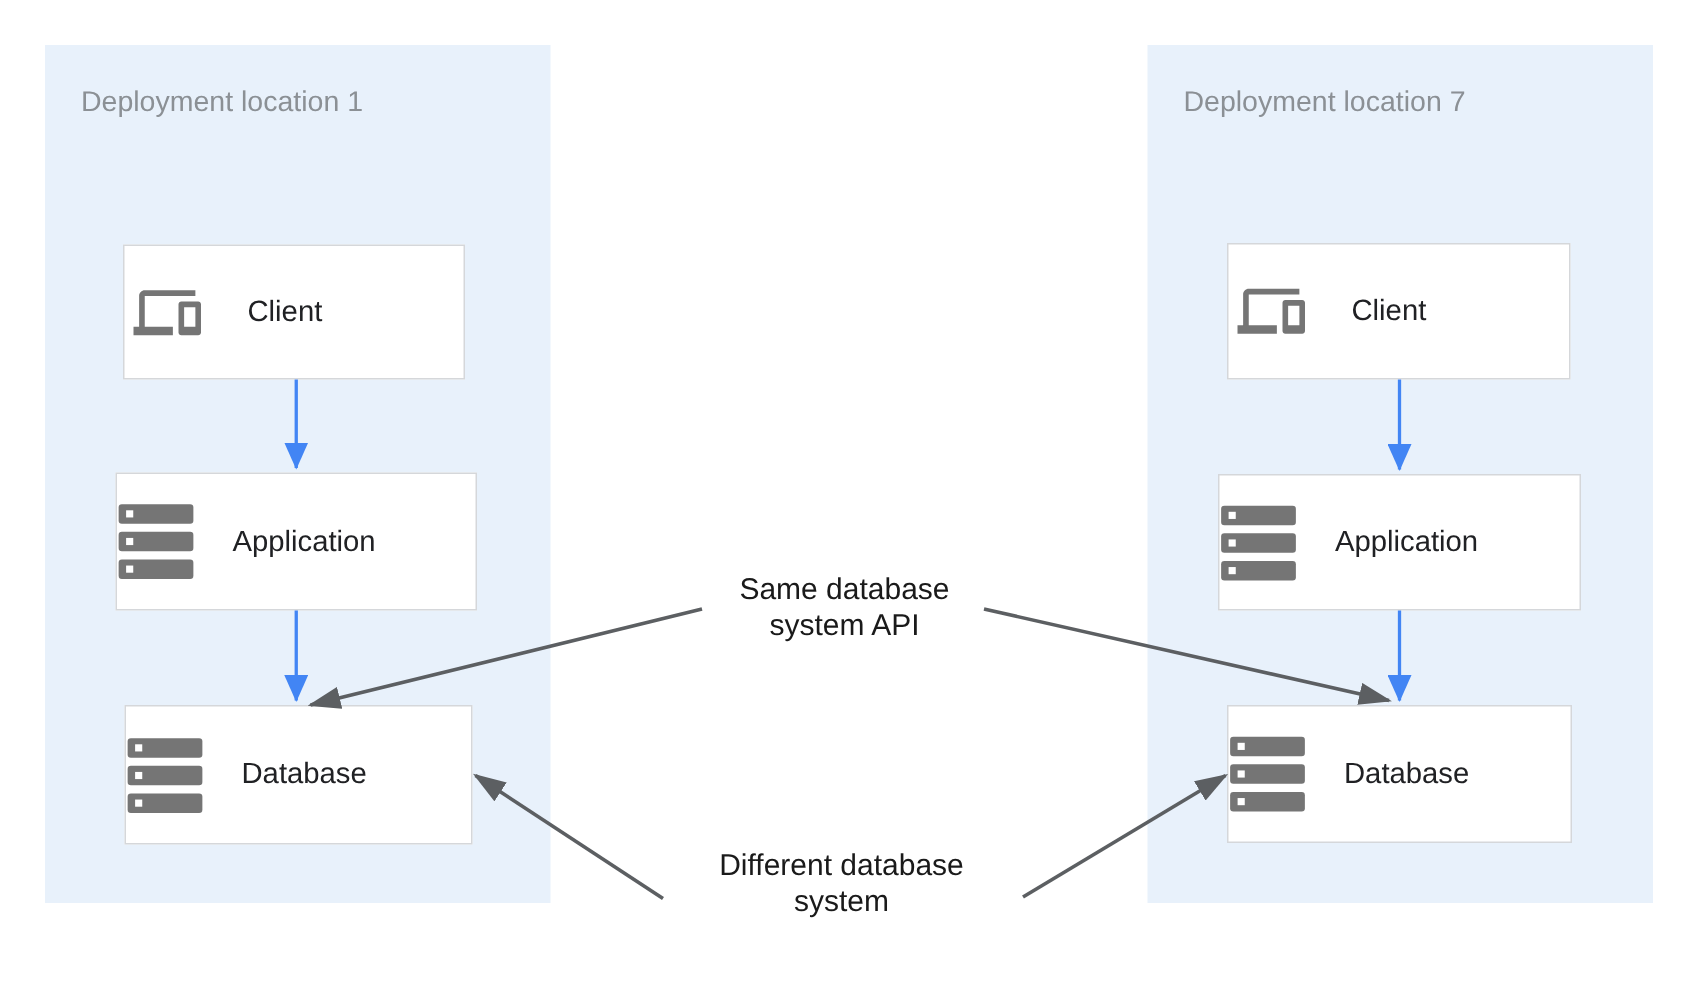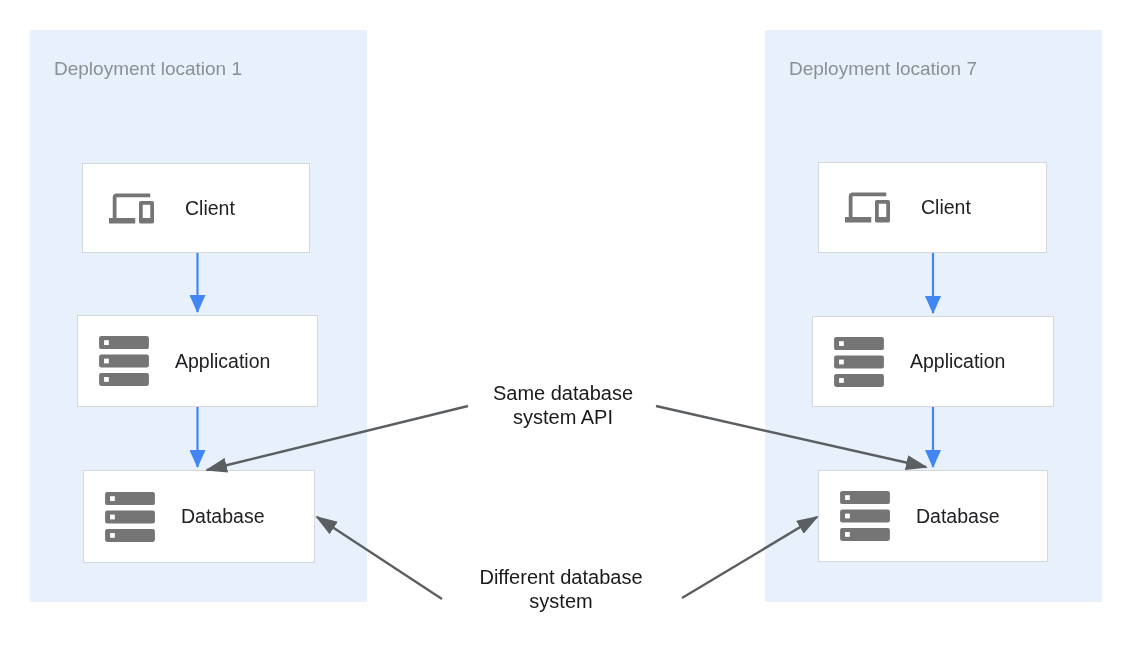--- a/index.html
+++ b/index.html
@@ -27,21 +27,20 @@
     font-weight: 400;
     color: var(--panel-title, #8b9095);
   }
   .node {
     position: absolute;
     display: flex;
     align-items: center;
     box-sizing: border-box;
     background: var(--box-bg, #ffffff);
     border: 1px solid var(--box-border, #d5d7da);
-    padding-left: 20px;
     gap: 25px;
   }
   .l-client { left: 82px;  top: 163px; width: 228px; height: 90px; }
   .l-app    { left: 77px;  top: 315px; width: 241px; height: 92px; }
   .l-db     { left: 83px;  top: 470px; width: 232px; height: 93px; }
   .r-client { left: 818px; top: 162px; width: 229px; height: 91px; }
   .r-app    { left: 812px; top: 316px; width: 242px; height: 91px; }
   .r-db     { left: 818px; top: 470px; width: 230px; height: 92px; }
   .node .icon { display: flex; align-items: center; }
   .icon svg { fill: var(--icon-gray, #757575); }

